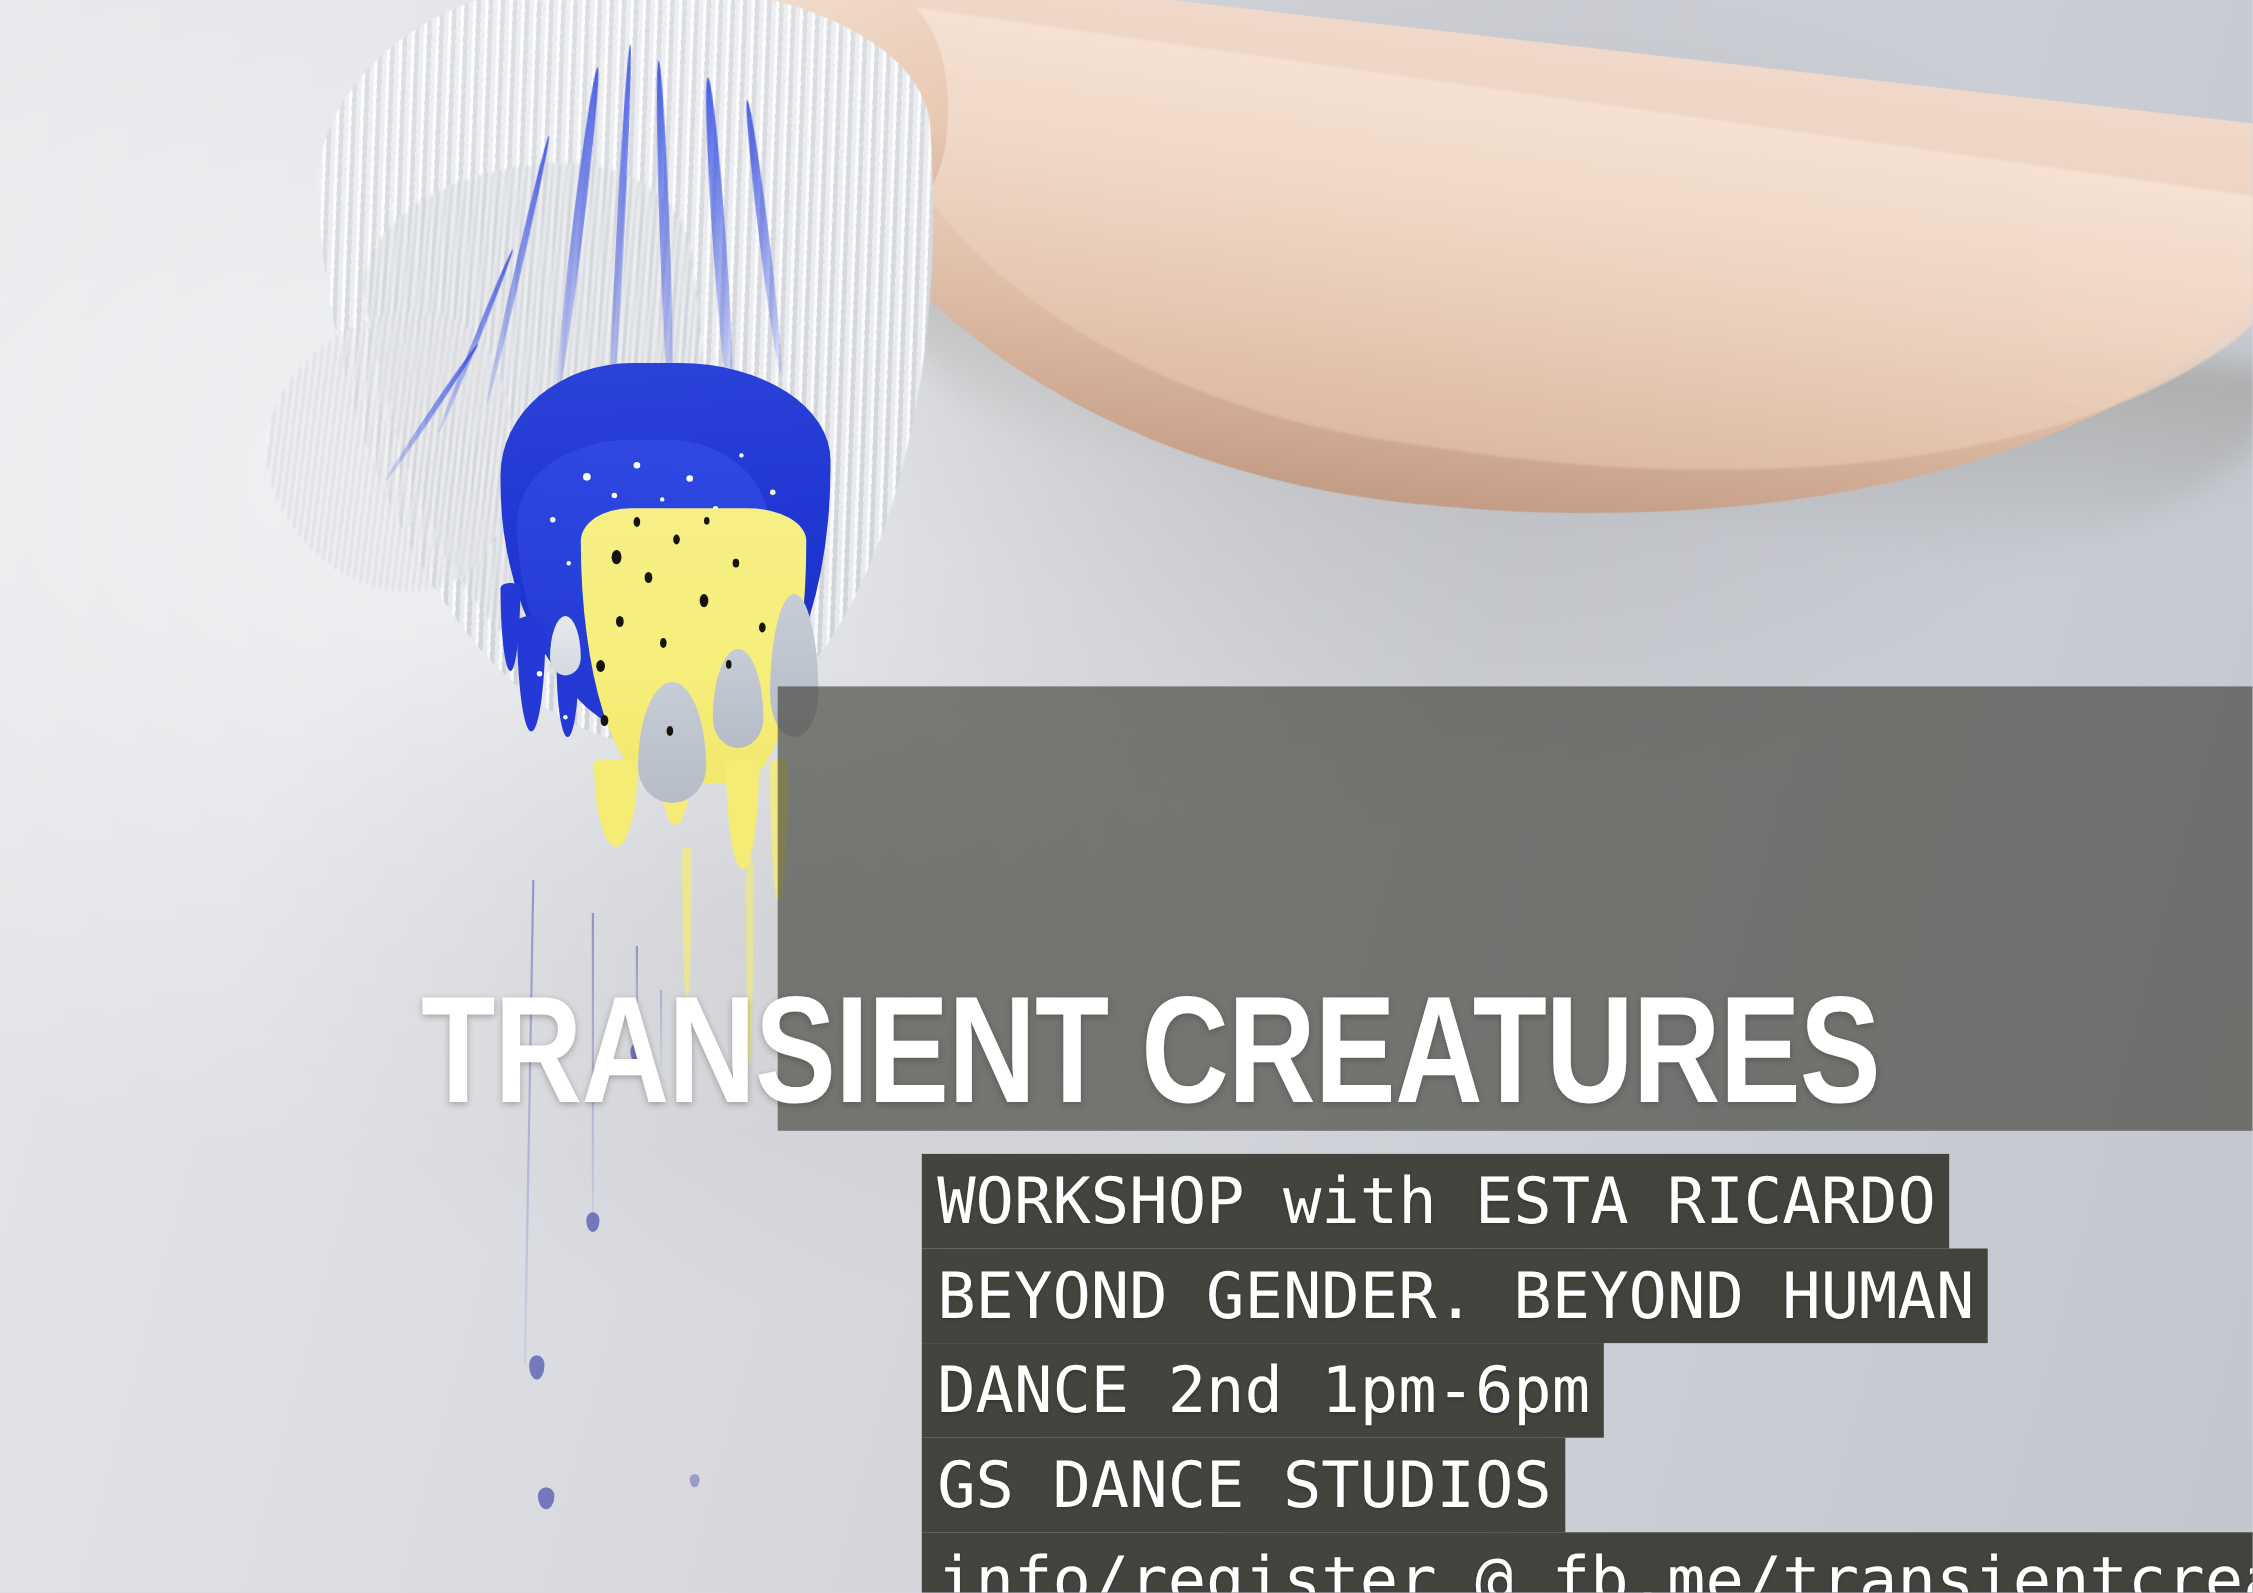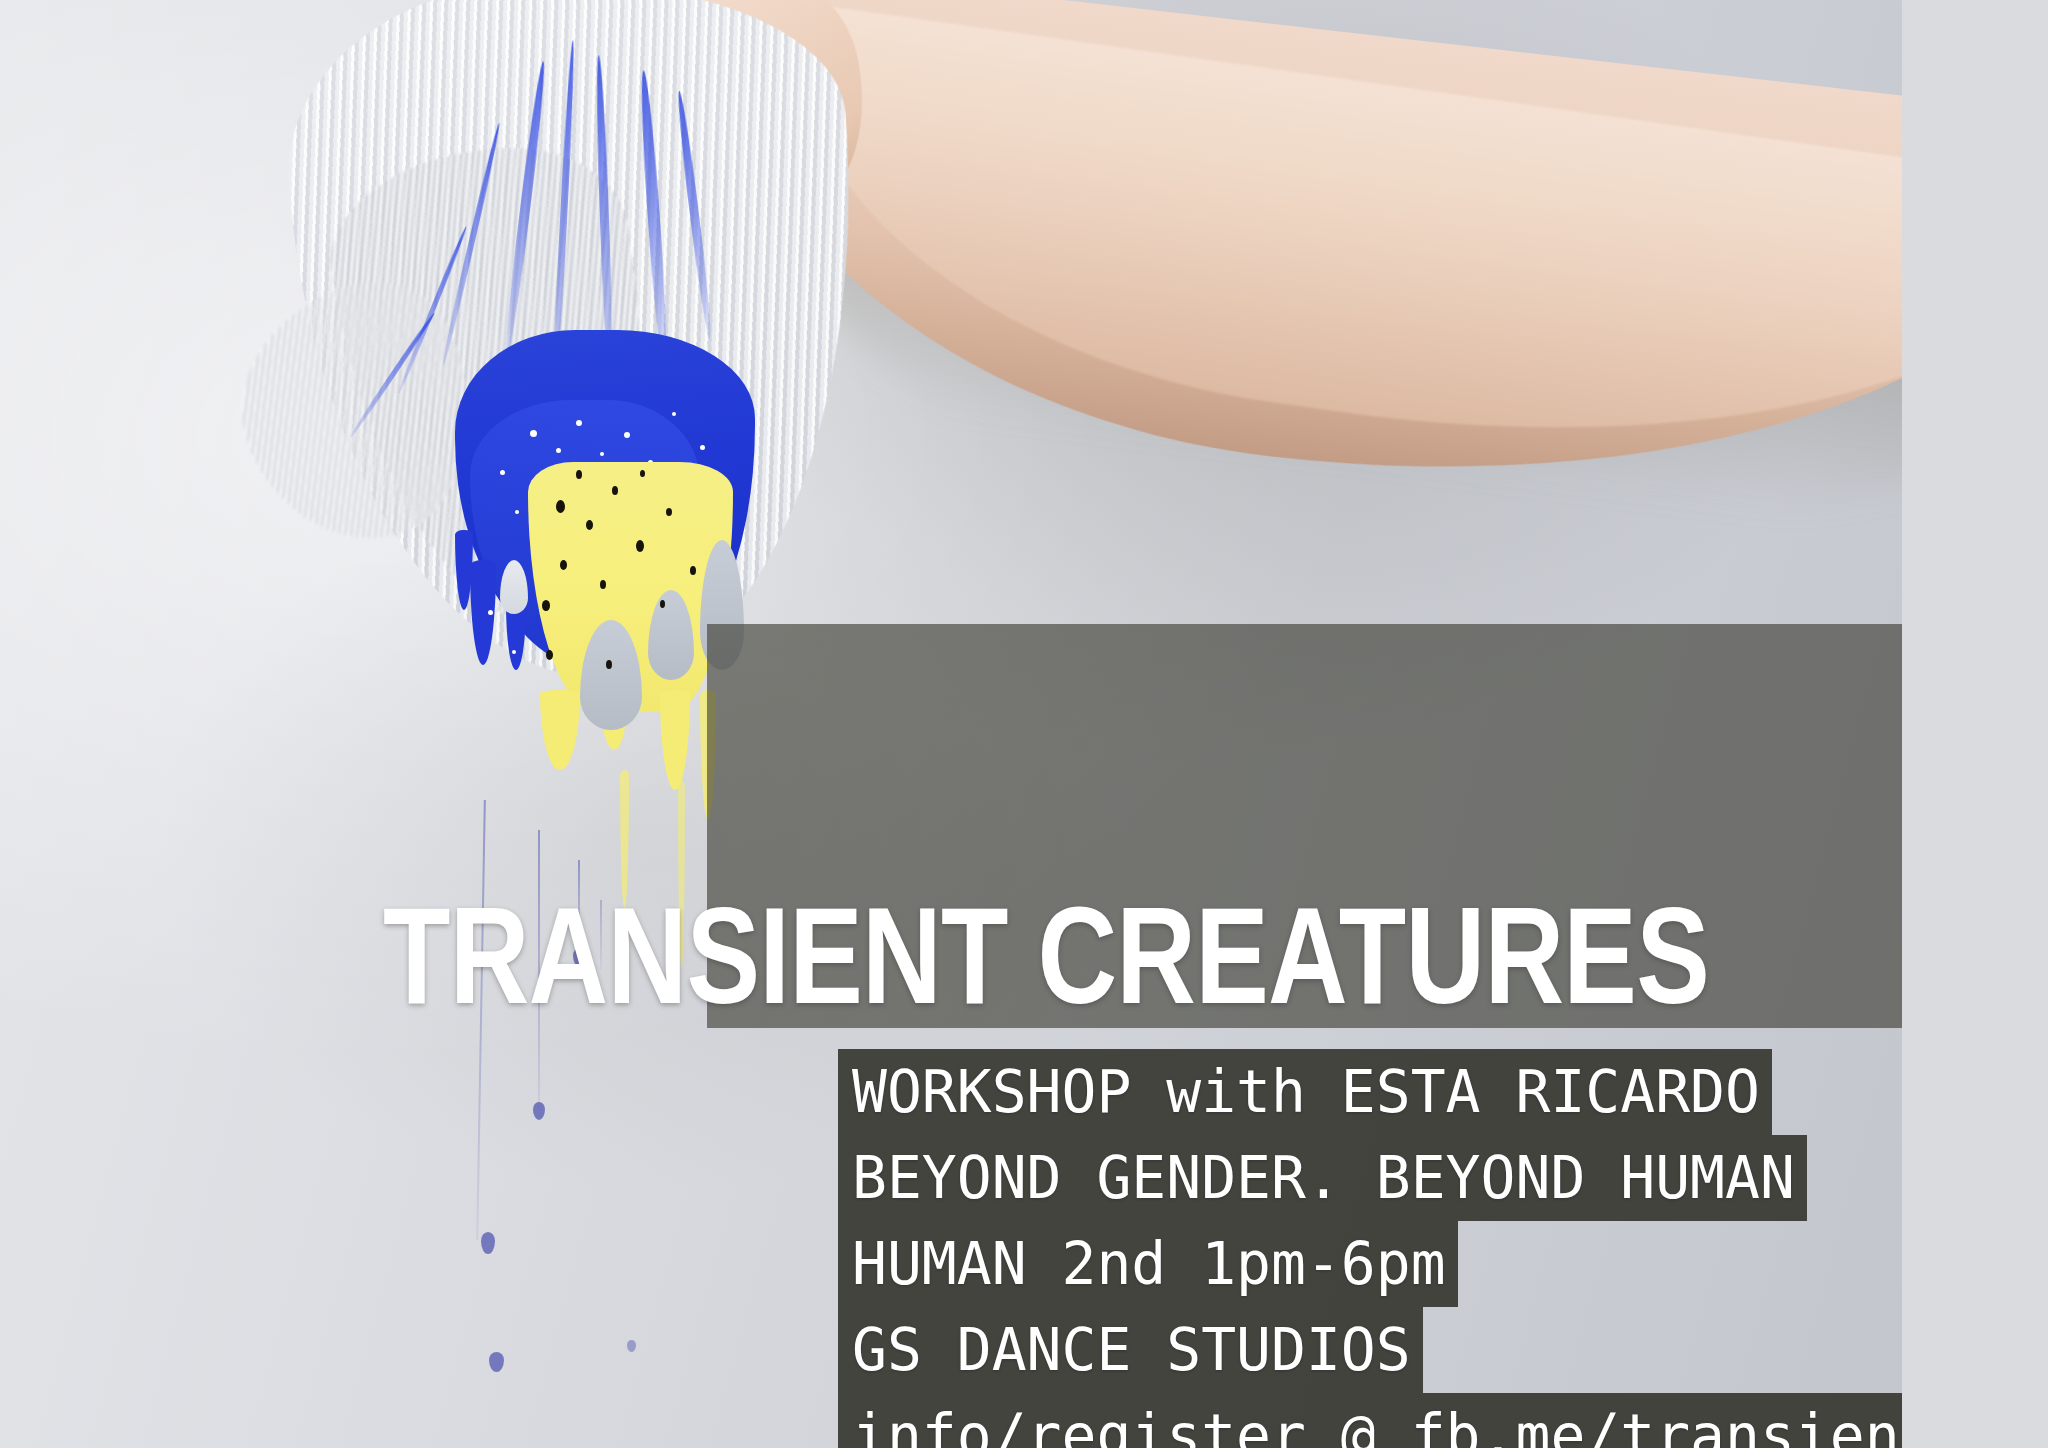--- a/index.html
+++ b/index.html
@@ -7,21 +7,21 @@
   html, body {
     width: 2048px;
     height: 1448px;
     overflow: hidden;
     background: #d9dbdf;
     font-family: "Liberation Sans", sans-serif;
   }
 
   #poster {
     position: relative;
-    width: 1902px;
+    width: 2048px;
     height: 1448px;
     overflow: hidden;
     background: #d6d8dd;
   }
 
   
   .photo {
     position: absolute;
     inset: 0;
     background:
@@ -323,19 +323,19 @@
     <div class="drop" style="left:627px;top:1340px;width:9px;height:12px;opacity:.5"></div>
   </div>
 
   <div class="title-panel"></div>
 
   <div class="title">TRANSIENT CREATURES</div>
 
   <div class="body-block">
     <span class="ln">WORKSHOP with ESTA RICARDO</span>
     <span class="ln">BEYOND GENDER. BEYOND HUMAN</span>
-    <span class="ln">HUMAN 2nd 1pm-6pm</span>
+    <span class="ln">DANCE 2nd 1pm-6pm</span>
     <span class="ln">GS DANCE STUDIOS</span>
     <span class="ln">info/register @ fb.me/transientcreatures</span>
   </div>
 
 
 </div>
 
 </body></html>

